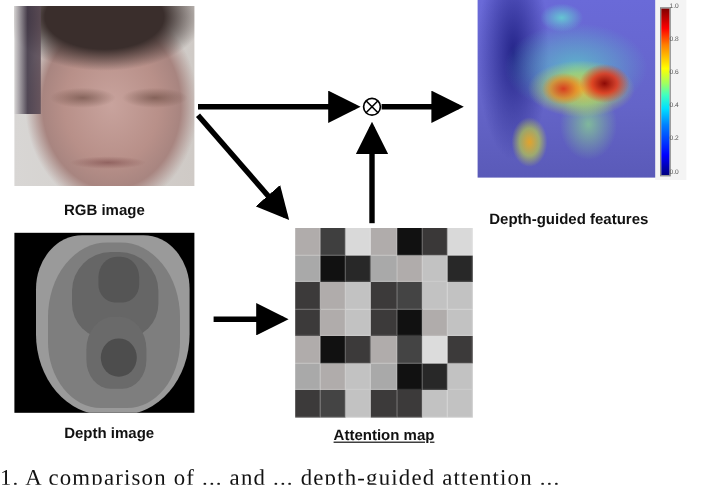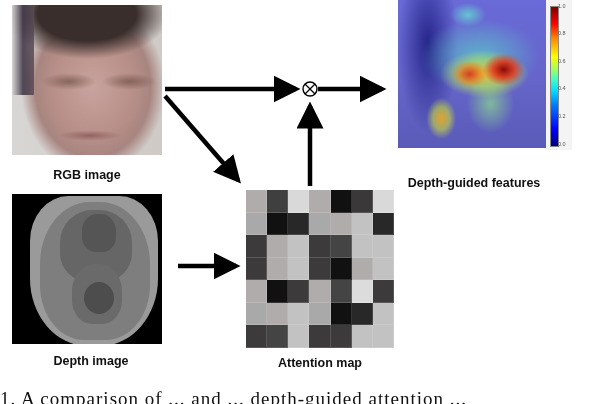--- a/index.html
+++ b/index.html
@@ -99,21 +99,21 @@
     <div style="background: rgb(40, 40, 40);"></div>
     <div style="background: rgb(194, 194, 194);"></div>
     <div style="background: rgb(60, 58, 58);"></div>
     <div style="background: rgb(68, 68, 68);"></div>
     <div style="background: rgb(194, 194, 194);"></div>
     <div style="background: rgb(60, 58, 58);"></div>
     <div style="background: rgb(60, 58, 58);"></div>
     <div style="background: rgb(194, 194, 194);"></div>
     <div style="background: rgb(194, 194, 194);"></div>
   </div>
-<div class="label" style="left:246px;top:356px;width:148px;">Attention map</div>
+<div class="label" style="left:246px;top:356px;width:148px;text-decoration:underline;">Attention map</div>
 
 <div id="heat" class="abs"></div>
 <div id="colorbar-bg" class="abs"></div>
 <div id="colorbar" class="abs" style="background:linear-gradient(0deg,#00007f 0%,#0000ff 12%,#0080ff 30%,#00e0ff 40%,#40ffc0 48%,#a0ff60 55%,#ffff00 64%,#ff8000 78%,#ff0000 88%,#800000 100%);"></div>
 <div class="tick" style="top:3px;">1.0</div>
 <div class="tick" style="top:30px;">0.8</div>
 <div class="tick" style="top:58px;">0.6</div>
 <div class="tick" style="top:85px;">0.4</div>
 <div class="tick" style="top:113px;">0.2</div>
 <div class="tick" style="top:141px;">0.0</div>

